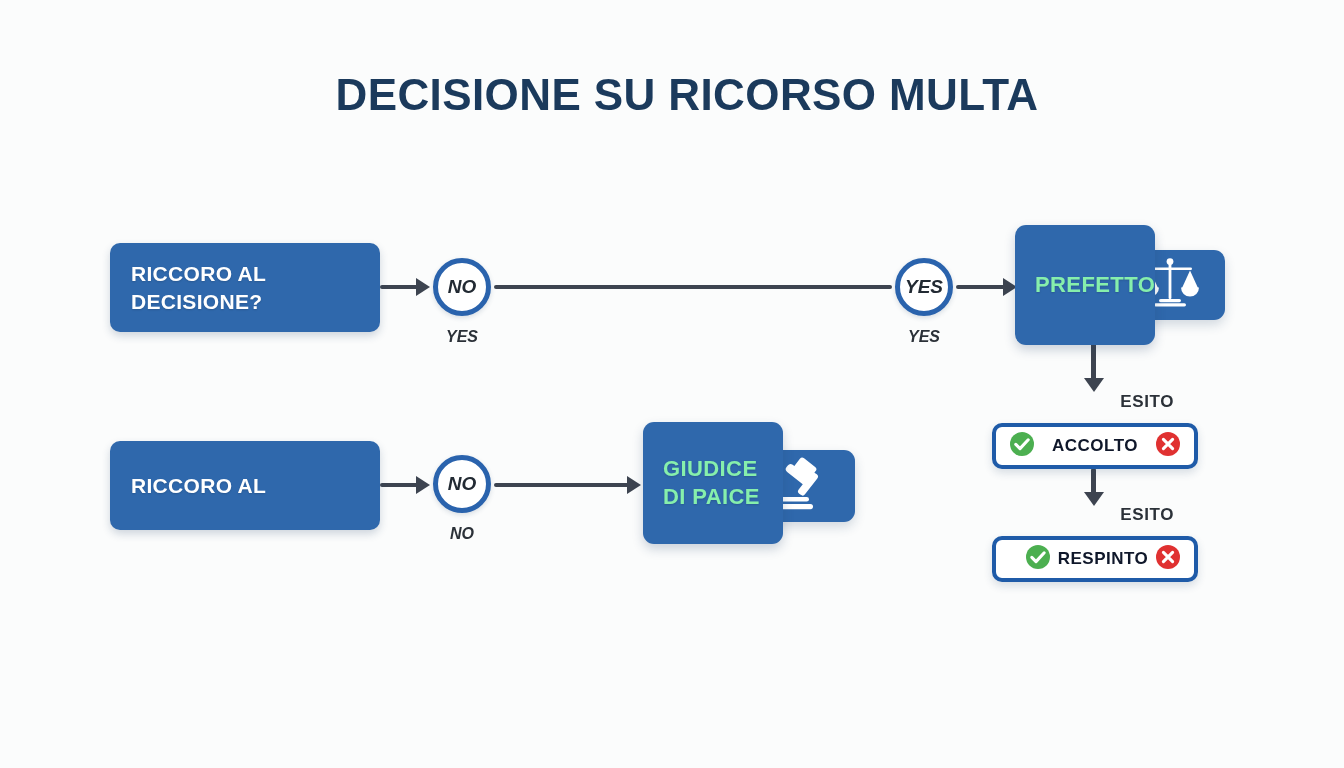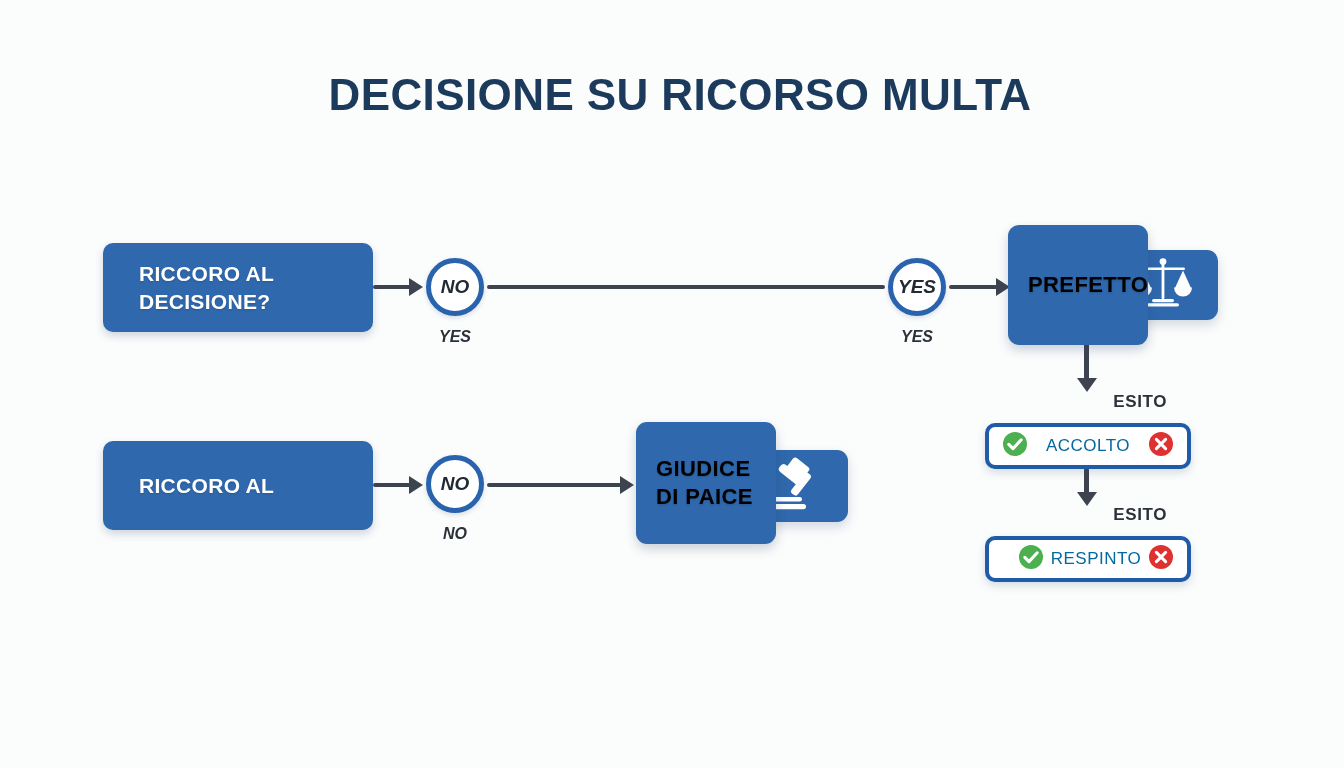--- a/index.html
+++ b/index.html
@@ -9,21 +9,21 @@
   body {
     width: 1344px;
     height: 768px;
     background: #fbfcfc;
     font-family: "Liberation Sans", sans-serif;
     overflow: hidden;
     position: relative;
   }
   #canvas {
     position: absolute;
-    left: 8px; top: 0;
+    left: 15px; top: 0;
     width: 1152px;
     height: 768px;
   }
 
   
   .title {
     position: absolute;
     left: 0;
     top: 70px;
     width: 1344px;
@@ -41,21 +41,21 @@
     background: #2f68ac;
     border-radius: 10px;
     box-shadow: 0 4px 9px rgba(30,60,100,0.20);
     color: #ffffff;
     font-weight: bold;
     display: flex;
     align-items: center;
     box-sizing: border-box;
   }
   .bluebox .lines {
-    padding-left: 36px;
+    padding-left: 21px;
     font-size: 21px;
     line-height: 1.32;
     letter-spacing: 0.3px;
     text-shadow: 0 1px 2px rgba(0,0,0,0.15);
   }
 
   
   #q-prefetto { left: 95px;  top: 243px; width: 270px; height: 89px; }
   #q-giudice  { left: 95px;  top: 441px; width: 270px; height: 89px; }
 
@@ -146,21 +146,21 @@
     background: #2f68ac;
     border-radius: 11px;
     box-shadow: 0 5px 11px rgba(30,60,100,0.22);
     display: flex;
     align-items: center;
     z-index: 2;
     box-sizing: border-box;
   }
   .entity .main .lbl {
     padding-left: 20px;
-    color: #000000;
+    color: #86efac;
     font-weight: bold;
     font-size: 22px;
     line-height: 1.28;
     letter-spacing: 0.4px;
     text-shadow: 0 1px 2px rgba(0,0,0,0.15);
   }
   .entity .iconpanel {
     position: absolute;
     background: #2f68ac;
     border-radius: 11px;
@@ -206,22 +206,22 @@
     height: 46px;
     left: 977px;
   }
   #out-accolto  { top: 423px; }
   #out-respinto { top: 536px; padding-left: 16px; }
   .outcome .ok-icon { margin-left: 13px; flex: 0 0 auto; }
   .outcome .txt {
     flex: 1 1 auto;
     text-align: center;
     font-size: 17px;
-    font-weight: normal;
-    color: #0369a1;
+    font-weight: bold;
+    color: #0f172a;
     letter-spacing: 0.5px;
     padding: 0 2px;
   }
   .outcome .no-icon { margin-right: 13px; flex: 0 0 auto; }
 </style>
 </head>
 <body>
 
 <div id="canvas">
 

